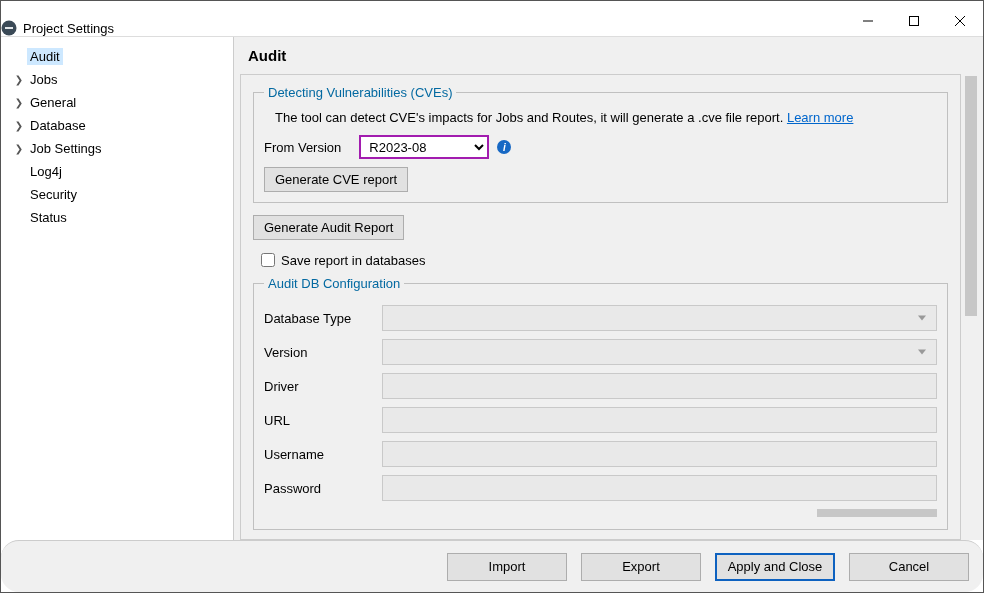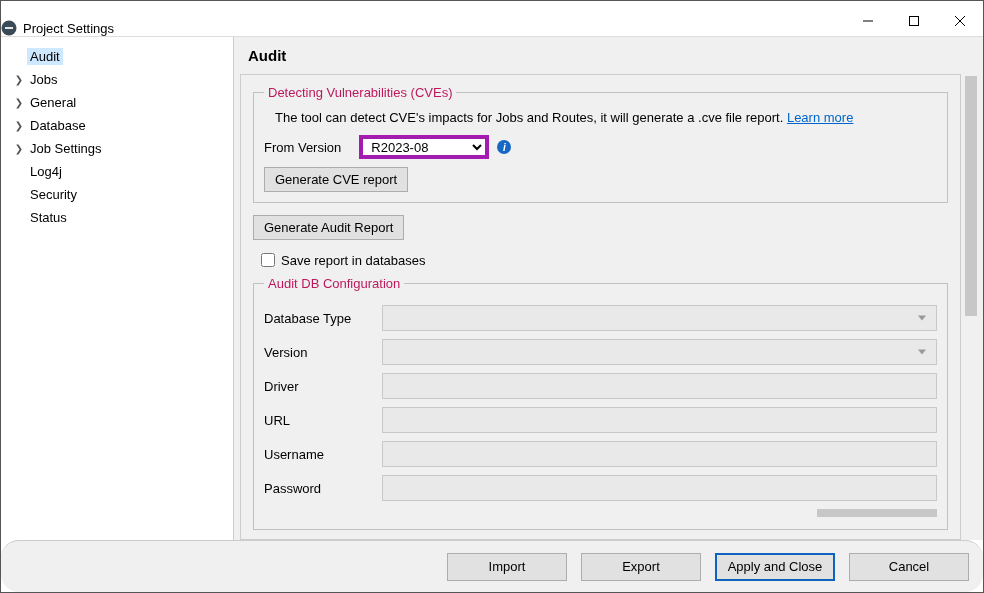--- a/index.html
+++ b/index.html
@@ -114,38 +114,38 @@
   }
 
   fieldset {
     border: 1px solid #c0c0c0;
     margin: 0 0 12px 0;
     padding: 8px 10px 10px 10px;
   }
   legend {
     padding: 0 4px;
     font-size: 13px;
-    color: #be185d;
+    color: #0369a1;
   }
   .desc {
     margin: 2px 0 10px 11px;
   }
   a.learn { color: #0066cc; text-decoration: underline; cursor: pointer; }
 
   .row {
     display: flex;
     align-items: center;
     margin-bottom: 8px;
   }
   .row label {
     margin-right: 18px;
   }
   select.combo, .combo {
     height: 24px;
-    border: 4px solid #a21caf;
+    border: 2px solid #a21caf;
     background: #fff;
     font-family: inherit;
     font-size: 13px;
     padding: 0 4px;
   }
   .info-icon {
     width: 14px; height: 14px;
     margin-left: 8px;
     border-radius: 50%;
     background: #1768c4;

